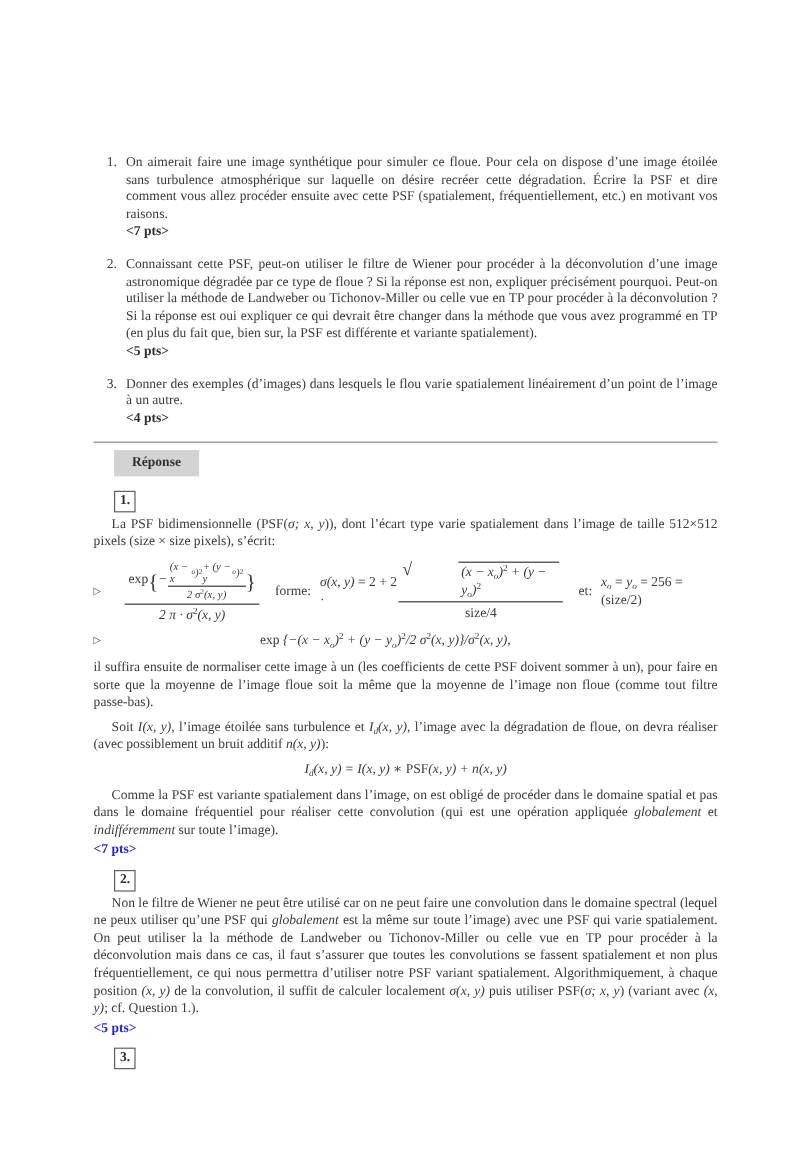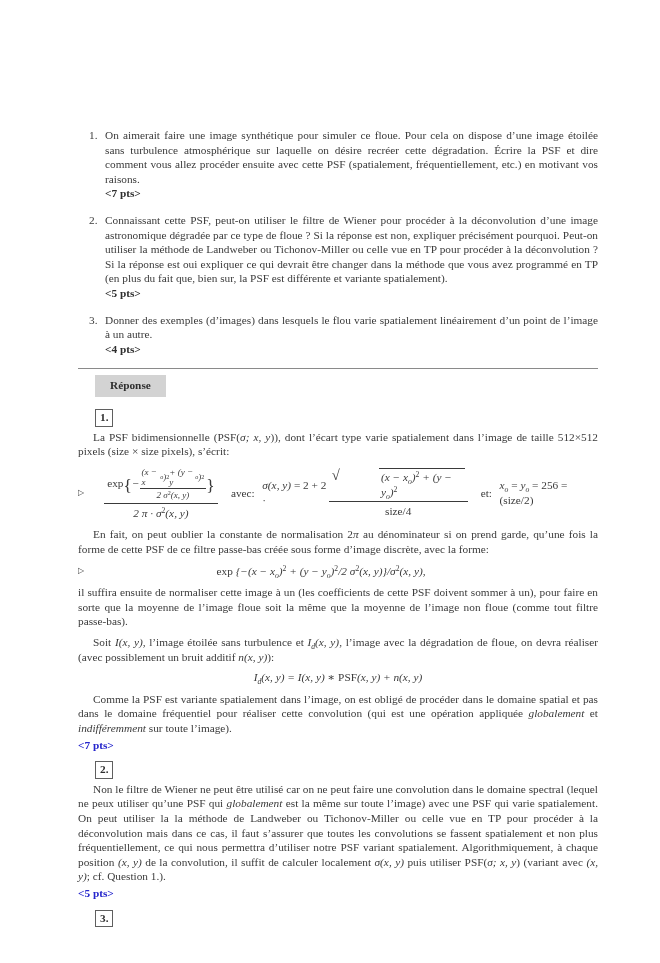--- a/index.html
+++ b/index.html
@@ -120,39 +120,38 @@
                   <span>)</span>
                   <sup>2</sup>
                 </span>
               <span class="bot"><span>2 σ</span><sup>2</sup><span>(x, y)</span></span>
             </span>
             <span class="brace">}</span>
           </span>
           <span class="bot"><span>2 π · σ</span><sup>2</sup><span>(x, y)</span></span>
         </span>
         <span class="gap-m"></span>
-        <span class="rm">avec:</span>
+        <span class="rm">forme:</span>
         <span class="gap-s"></span>
         <span><span>σ(x, y)</span><span style="font-style: normal;"> = 2 + 2 · </span></span>
         <span class="frac">
           <span class="top">
             <span class="sqrt">
               <span class="radical">√</span>
               <span class="sqrt-body"><span>(x − x</span><sub>o</sub><span>)</span><sup>2</sup><span> + (y − y</span><sub>o</sub><span>)</span><sup>2</sup></span>
             </span>
           </span>
           <span class="bot"><span style="font-style: normal;">size/4</span></span>
         </span>
         <span class="gap-m"></span>
         <span class="rm">et:</span>
         <span class="gap-s"></span>
         <span><span>x</span><sub>o</sub><span style="font-style: normal;"> = </span><span>y</span><sub>o</sub><span style="font-style: normal;"> = 256 = (size/2)</span></span>
       </div>
 
-      <p class="par"><span style="font-style: normal;">En fait, on peut oublier la constante de normalisation 2</span><span style="font-style: italic;">π</span><span style="font-style: normal;"> au dénominateur si on prend garde, qu’une fois la forme de cette PSF de ce filtre passe-bas créée sous forme d’image discrète, avec la forme:</span></p>
 
       <div class="formula-row math">
         <span class="marker">▷</span>
         <span style="flex:1; text-align:center;"><span style="font-style: normal;">exp </span><span>{−(x − x</span><sub>o</sub><span>)</span><sup>2</sup><span> + (y − y</span><sub>o</sub><span>)</span><sup>2</sup><span>/2 σ</span><sup>2</sup><span>(x, y)}/σ</span><sup>2</sup><span>(x, y),</span></span>
         <span style="width:60px;"></span>
       </div>
 
       <p class="par noindent"><span style="font-style: normal;">il suffira ensuite de normaliser cette image à un (les coefficients de cette PSF doivent sommer à un), pour faire en sorte que la moyenne de l’image floue soit la même que la moyenne de l’image non floue (comme tout filtre passe-bas).</span></p>
       <p class="par" style="margin-top:6px;"><span style="font-style: normal;">Soit </span><span style="font-style: italic;">I(x, y)</span><span style="font-style: normal;">, l’image étoilée sans turbulence et </span><span style="font-style: italic;">I</span><sub style="font-style: italic;">d</sub><span style="font-style: italic;">(x, y)</span><span style="font-style: normal;">, l’image avec la dégradation de floue, on devra réaliser (avec possiblement un bruit additif </span><span style="font-style: italic;">n(x, y)</span><span style="font-style: normal;">):</span></p>
 

